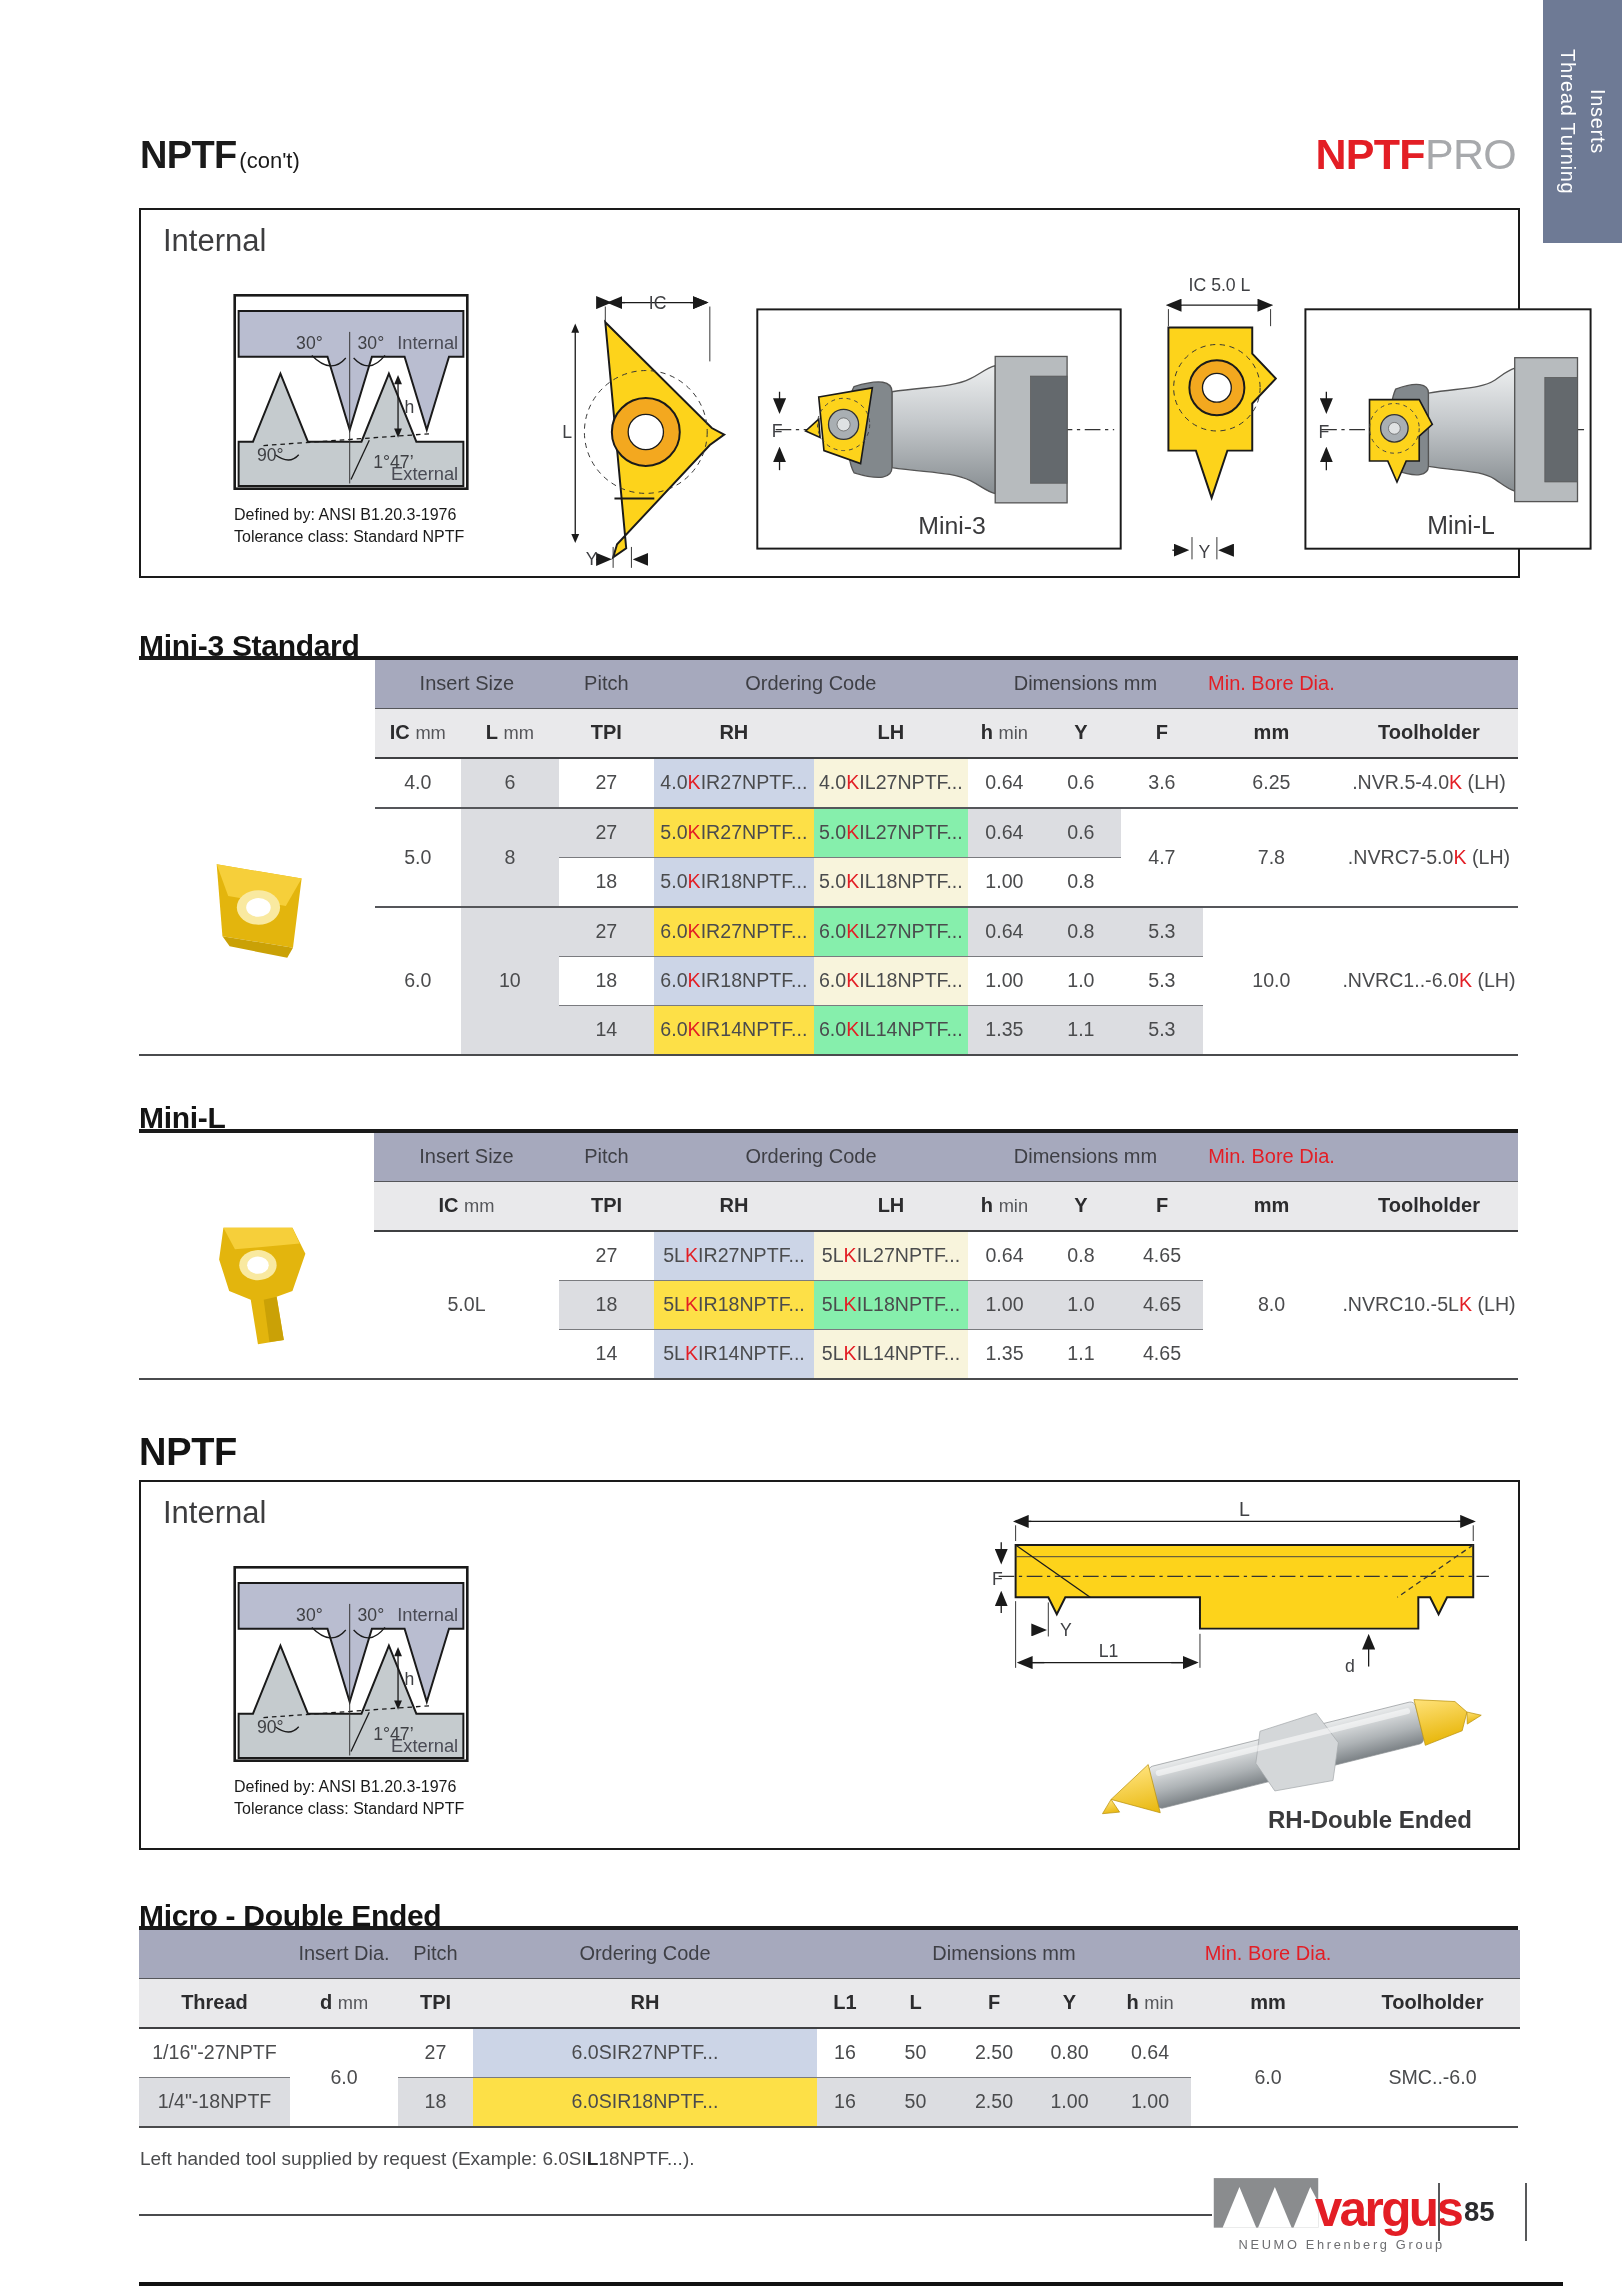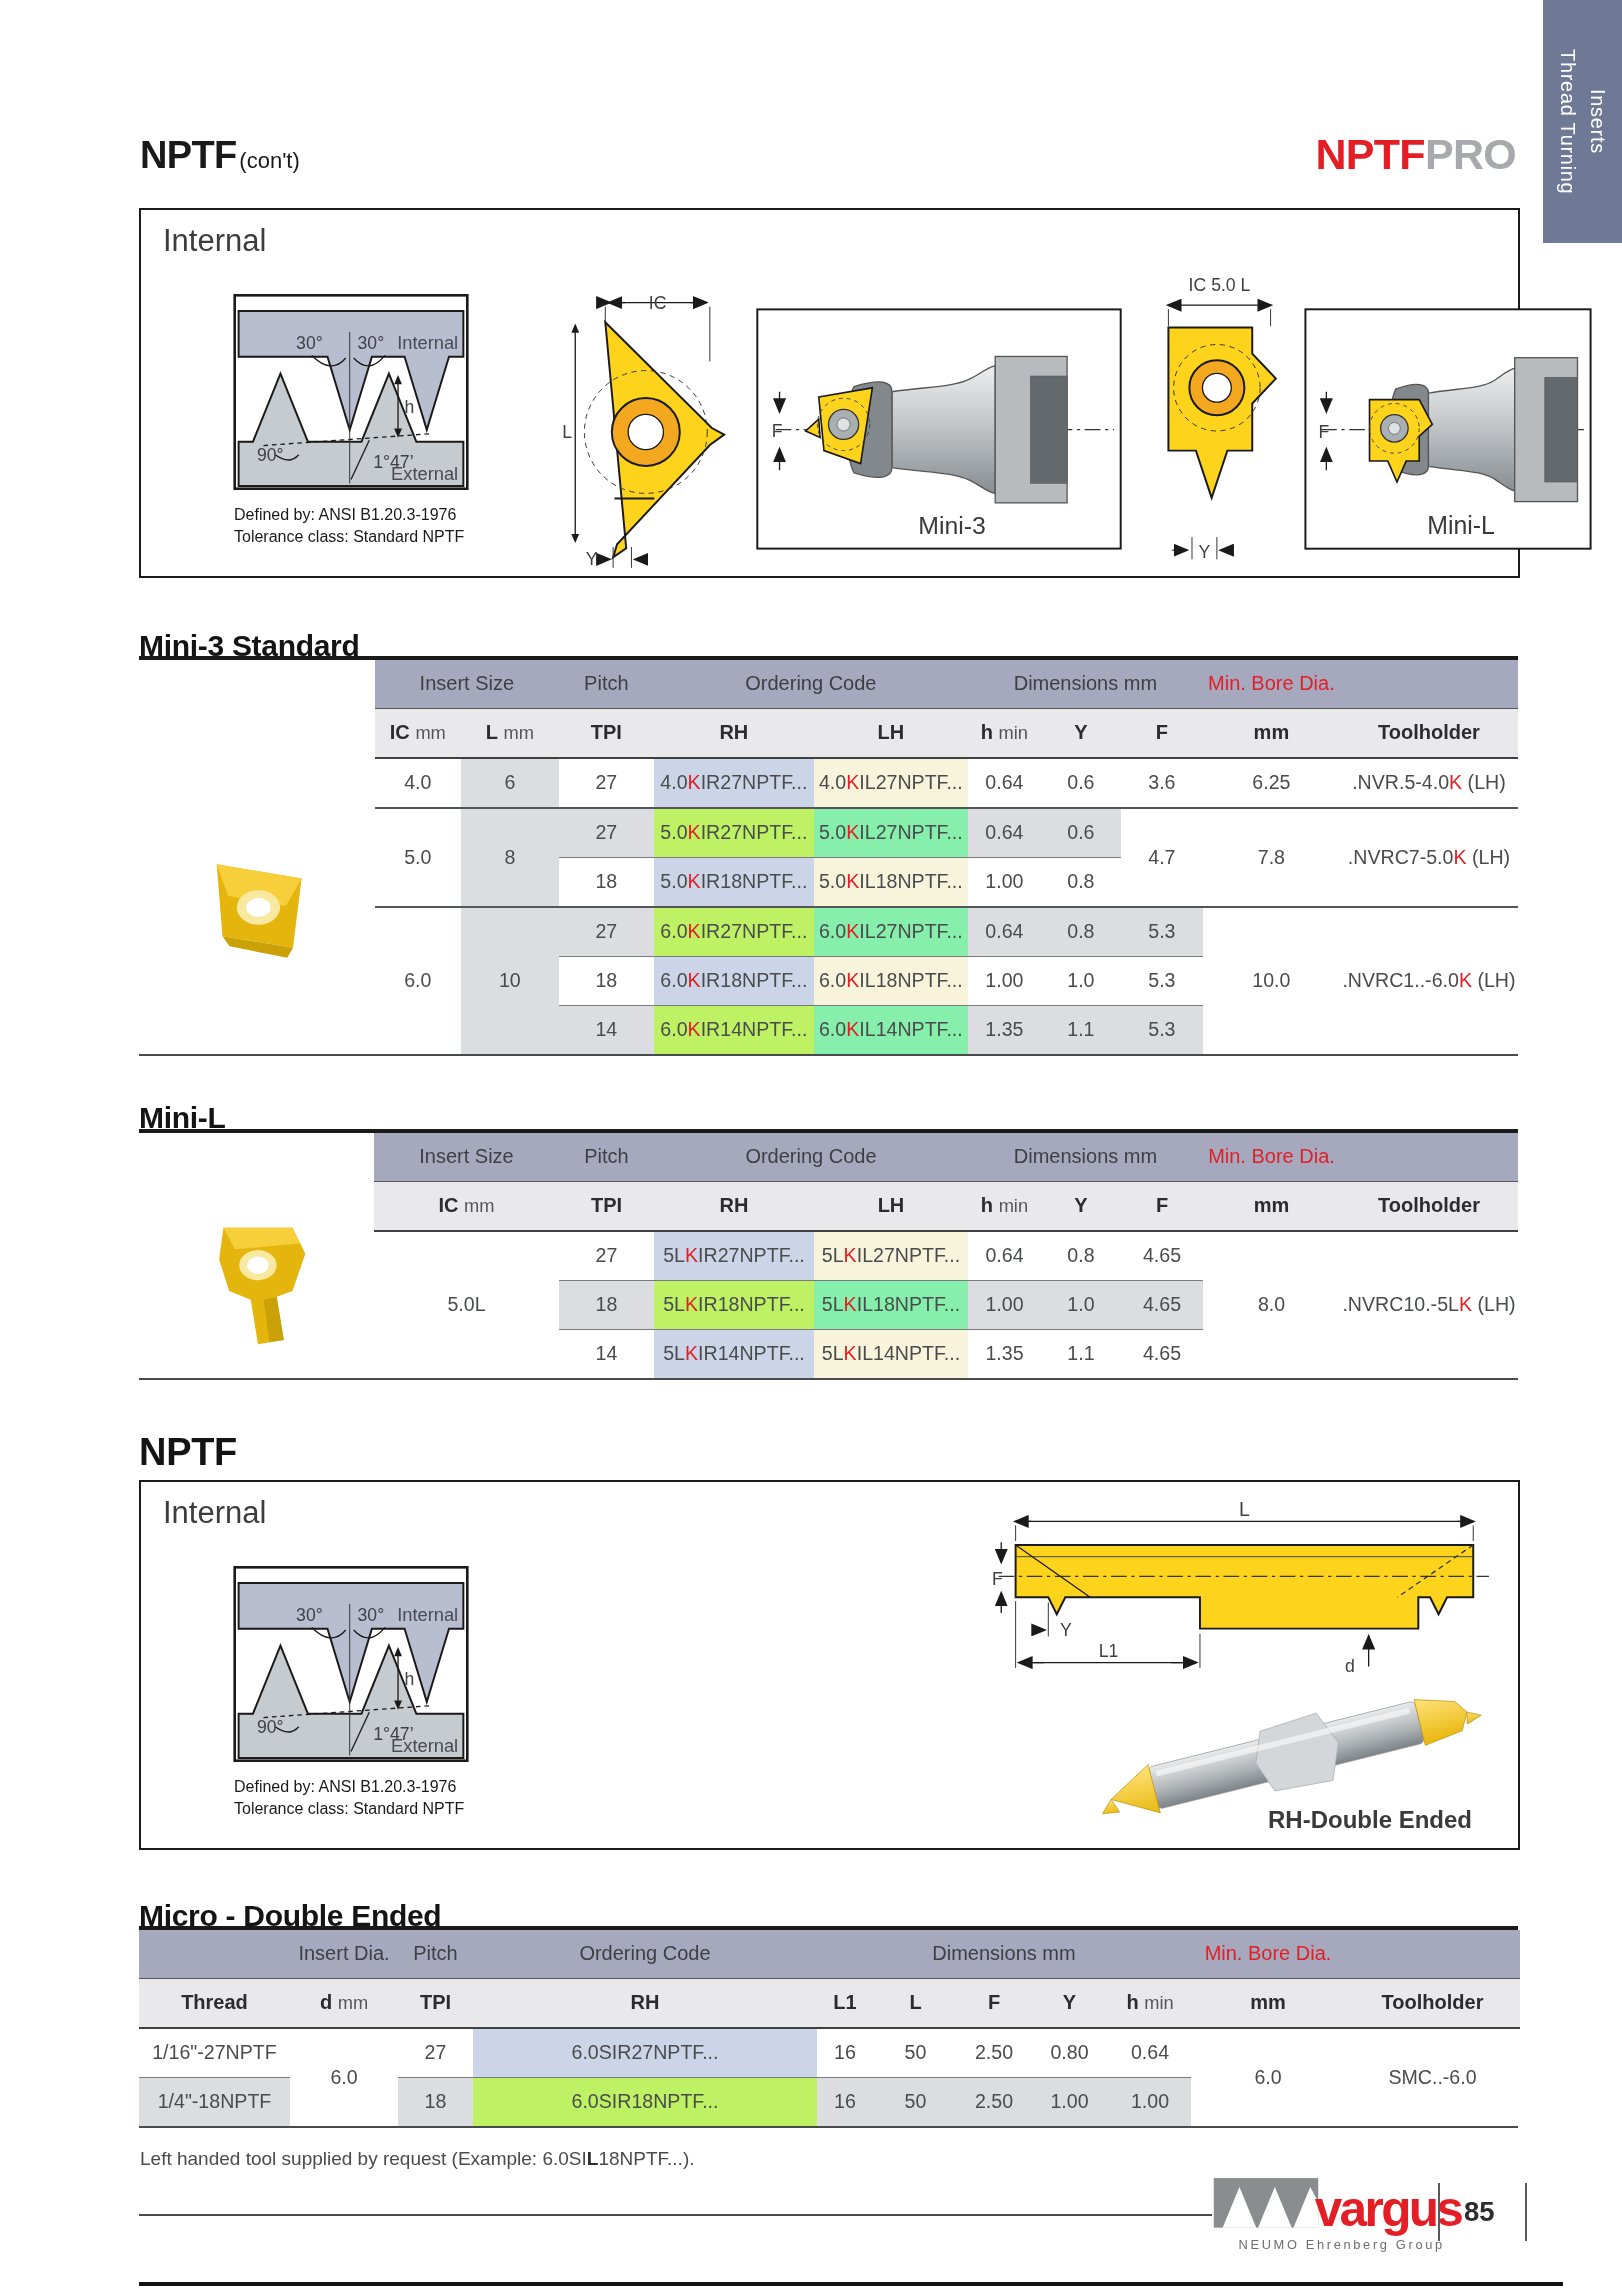--- a/index.html
+++ b/index.html
@@ -10,21 +10,21 @@
   
   .side-tab{position:absolute;top:0;right:0;width:80px;height:243px;background:#6e7a95;
             display:flex;align-items:center;justify-content:center;}
   .side-tab .vert{writing-mode:vertical-lr;text-align:center;color:#fff;font-size:20px;
                   line-height:1.5;letter-spacing:0.7px;}
 
   
   .title-main{font-size:38px;font-weight:bold;letter-spacing:-0.7px;}
   .title-note{font-size:22px;font-weight:normal;letter-spacing:0;}
   .logo-mini{font-size:43px;font-weight:bold;color:#e31e25;letter-spacing:-0.7px;}
-  .logo-pro{font-size:43px;font-weight:bold;color:#a7a9ac;letter-spacing:-0.7px;margin-top:7px;}
+  .logo-pro{font-size:43px;font-weight:normal;color:#a7a9ac;letter-spacing:-0.7px;margin-top:7px;}
 
   
   .panel{position:absolute;left:139px;width:1377px;border:2.6px solid #1a1a1a;background:#fff;}
   .panel-heading{position:absolute;left:22px;top:13px;font-size:31px;color:#3d3d3f;}
   .defined{position:absolute;font-size:16px;color:#1a1a1a;line-height:1.35;}
 
   
   .sec-h{position:absolute;left:139px;font-size:30px;font-weight:bold;letter-spacing:-0.3px;color:#141414;margin-top:20px;}
 
   
@@ -38,21 +38,21 @@
   tr.band td{background:#a6a9bd;color:#3e3f45;font-size:20px;height:48px;border-bottom:1.3px solid #55565a;}
   tr.band td.red{color:#e31e25;}
   tr.subhead td{background:#e9e9eb;font-size:20px;color:#2c2c2e;height:48px;
                 border-bottom:2px solid #3f4042;font-weight:bold;}
   .unit{font-weight:normal;color:#55565a;font-size:18.3px;}
   tr.grp td{border-top:2px solid #55565a;}
   td.sub2{border-top:1.3px solid #7a7b7f;}
   .bg-gray{background:#dcdde1;}
   .col-l{background:#dcdde1;}
   .bg-blue{background:#ccd5e7;}
-  .bg-blue-d{background:#bef264;}
+  .bg-blue-d{background:#fde047;}
   .bg-cream{background:#f8f4dc;}
   .bg-cream-d{background:#86efac;}
   .red-k{color:#e31e25;}
 
   .note{position:absolute;left:140px;font-size:19px;color:#4a4b4d;}
   .note b{color:#2c2c2e;}
 
   
   .footer-line{position:absolute;left:139px;top:2214px;width:1073px;height:2px;background:#4a4b4d;}
   .sep{position:absolute;width:2px;height:58px;background:#58595b;}

